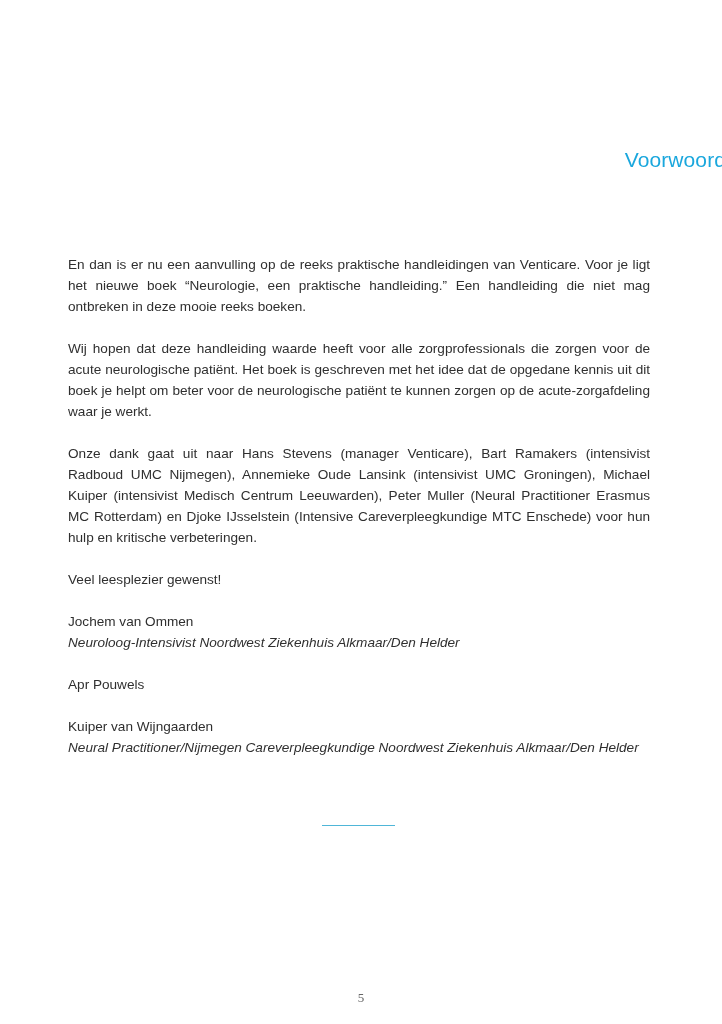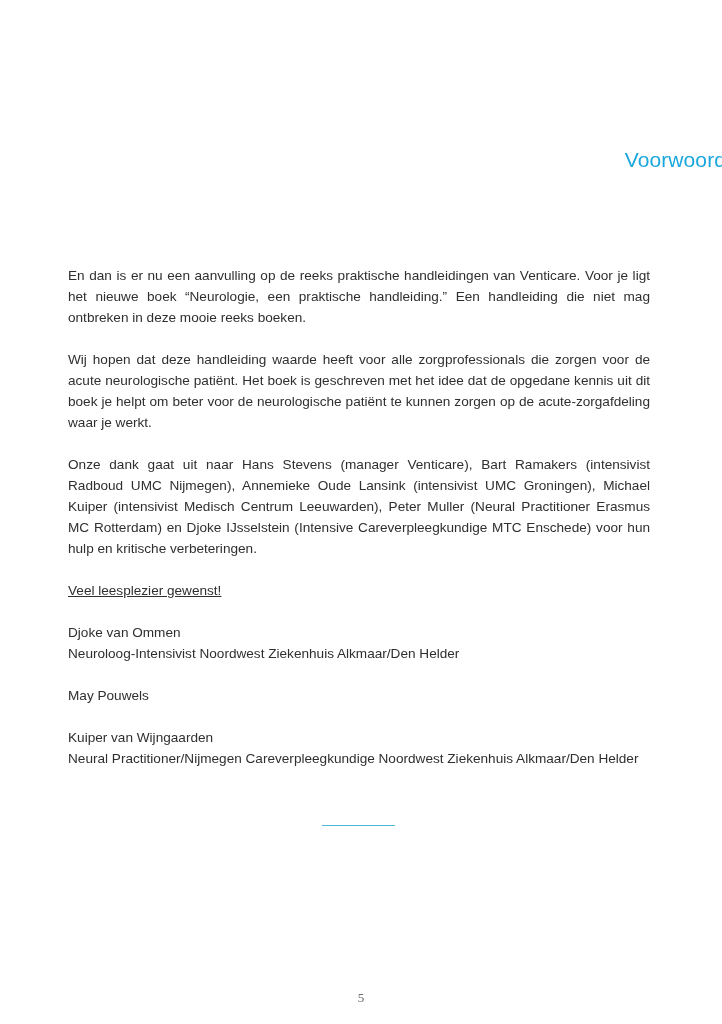--- a/index.html
+++ b/index.html
@@ -29,35 +29,35 @@
     }
     .content {
       position: absolute;
       top: 254px;
       left: 68px;
       width: 582px;
       font-size: 13.6px;
       line-height: 21px;
     }
     .para {
-      margin: 11px 0 21px 0;
+      margin: 0 0 21px 0;
       text-align: justify;
     }
     .para.left {
       text-align: left;
-      text-decoration: underline;
     }
     .signature {
       margin: 0 0 21px 0;
     }
     .sig-name {
       display: block;
     }
     .sig-role {
       display: block;
+      font-style: italic;
     }
     .divider {
       position: absolute;
       top: 825px;
       left: 322px;
       width: 73px;
       height: 0;
       border-top: 1.5px solid #4fb6d8;
     }
     .page-number {
@@ -76,25 +76,25 @@
 
 <h1 class="page-title">Voorwoord</h1>
 
 <div class="content">
   <p class="para">En dan is er nu een aanvulling op de reeks praktische handleidingen van Venticare. Voor je ligt het nieuwe boek “Neurologie, een praktische handleiding.” Een handleiding die niet mag ontbreken in deze mooie reeks boeken.</p>
   <p class="para">Wij hopen dat deze handleiding waarde heeft voor alle zorgprofessionals die zorgen voor de acute neurologische patiënt. Het boek is geschreven met het idee dat de opgedane kennis uit dit boek je helpt om beter voor de neurologische patiënt te kunnen zorgen op de acute-zorgafdeling waar je werkt.</p>
   <p class="para">Onze dank gaat uit naar Hans Stevens (manager Venticare), Bart Ramakers (intensivist Radboud UMC Nijmegen), Annemieke Oude Lansink (intensivist UMC Groningen), Michael Kuiper (intensivist Medisch Centrum Leeuwarden), Peter Muller (Neural Practitioner Erasmus MC Rotterdam) en Djoke IJsselstein (Intensive Careverpleegkundige MTC Enschede) voor hun hulp en kritische verbeteringen.</p>
   <p class="para left">Veel leesplezier gewenst!</p>
 
   <div class="signature">
-    <span class="sig-name">Djoke van Ommen</span>
+    <span class="sig-name">Jochem van Ommen</span>
     <span class="sig-role">Neuroloog-Intensivist Noordwest Ziekenhuis Alkmaar/Den Helder</span>
   </div>
   <div class="signature">
-    <span class="sig-name">May Pouwels</span>
+    <span class="sig-name">Apr Pouwels</span>
   </div>
   <div class="signature">
     <span class="sig-name">Kuiper van Wijngaarden</span>
     <span class="sig-role">Neural Practitioner/Nijmegen Careverpleegkundige Noordwest Ziekenhuis Alkmaar/Den Helder</span>
   </div>
 </div>
 
 <div class="divider"></div>
 
 <div class="page-number">5</div>

